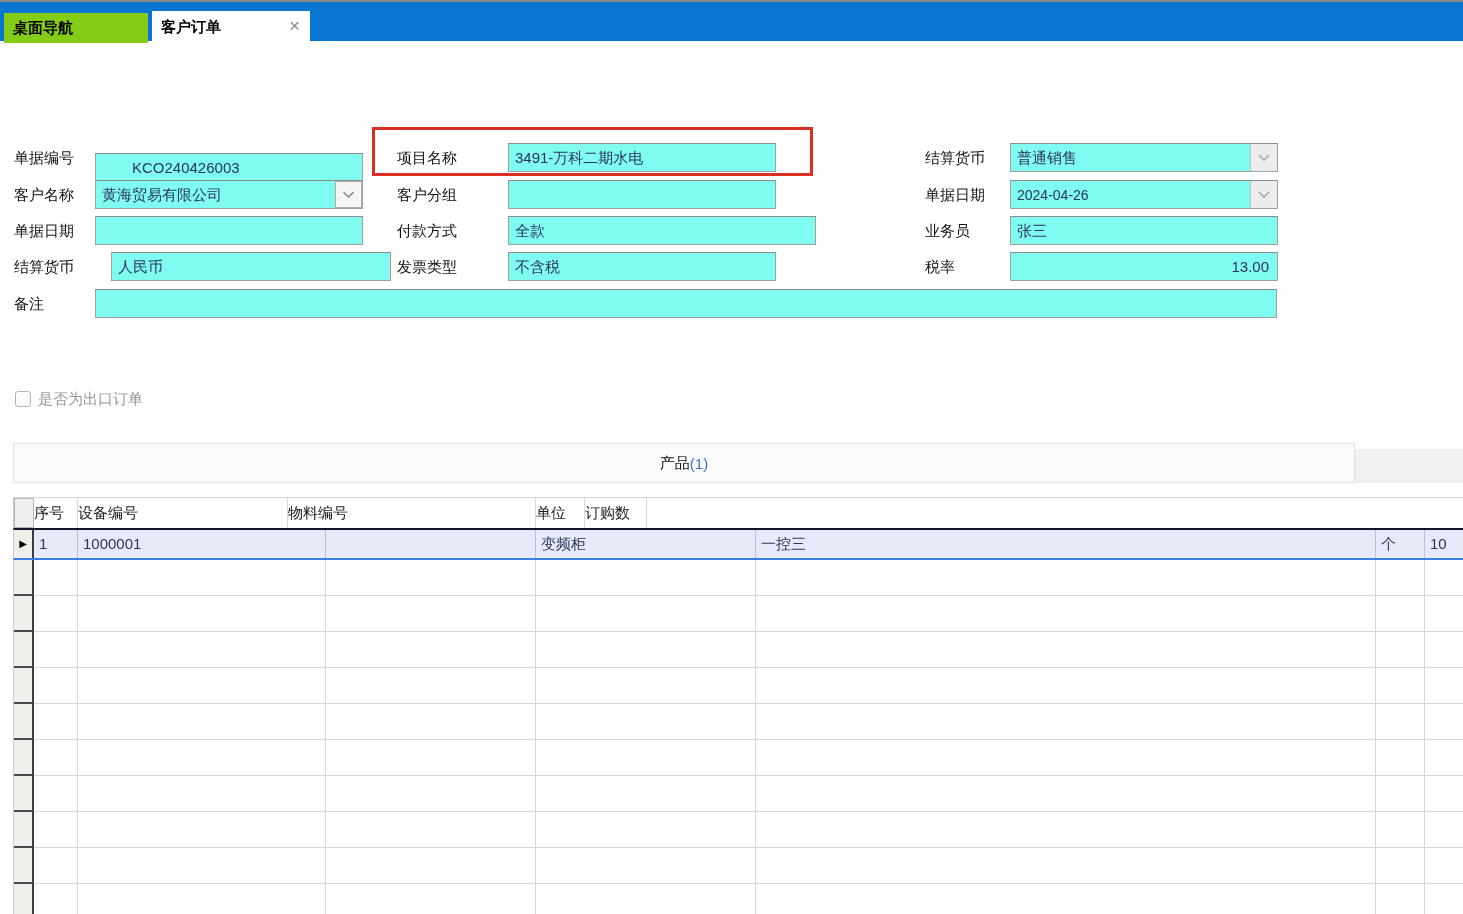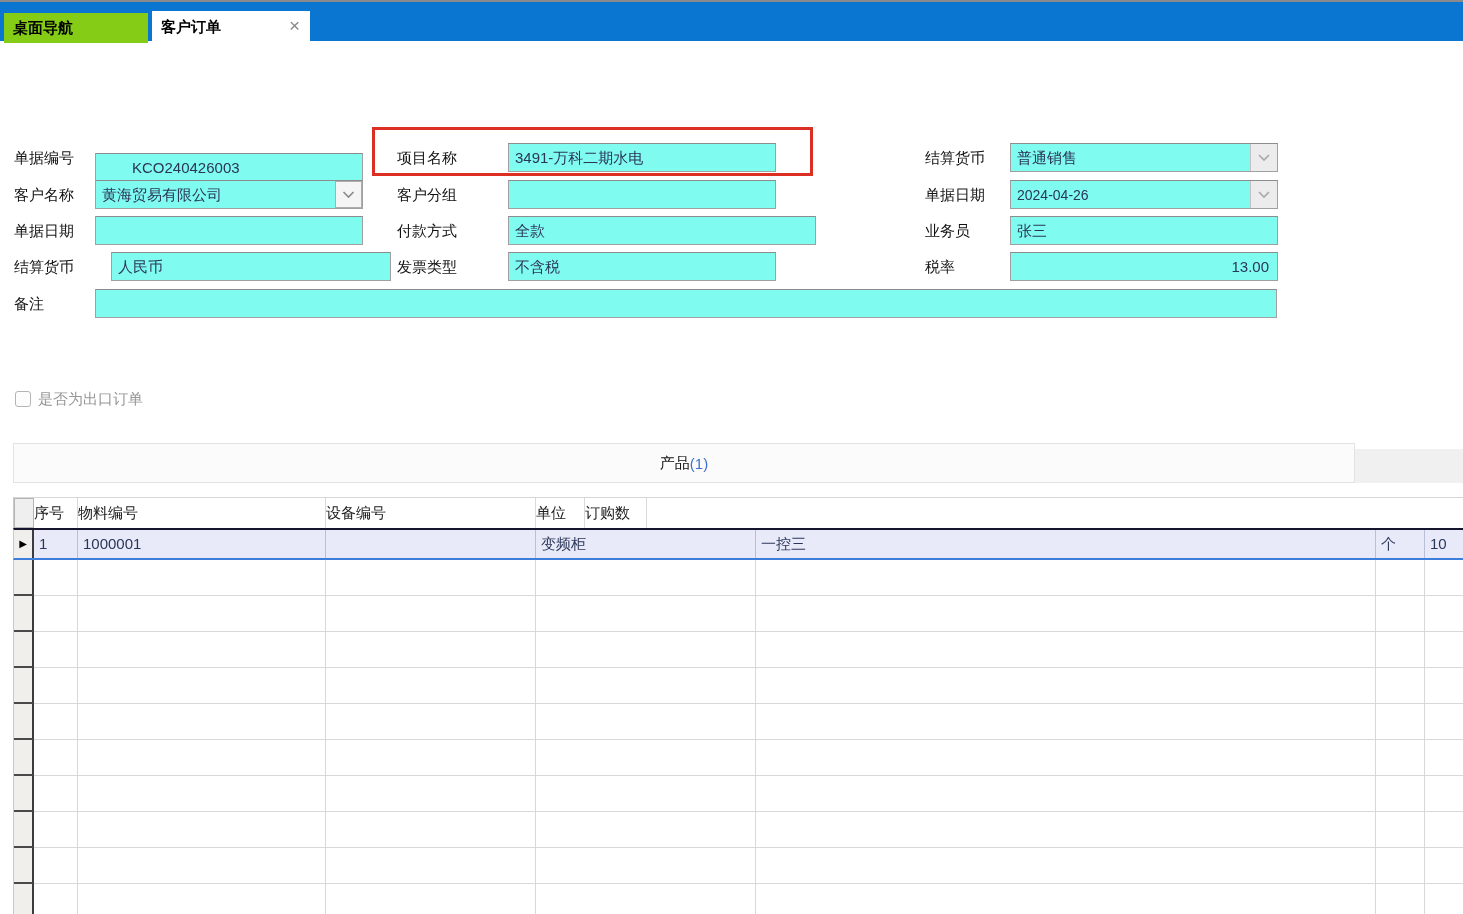--- a/index.html
+++ b/index.html
@@ -137,22 +137,22 @@
 <div class="group-band">
   <span>产品</span>
     <span class="group-count">(1)</span>
 </div>
 <div class="grey-block"></div>
 
 <div class="grid">
   <div class="grow g-header">
     <div class="h-gutter"></div>
   <div class="hcell" style="width: 44px;">序号</div>
+      <div class="hcell" style="width: 210px;">设备编号</div>
       <div class="hcell" style="width: 248px;">物料编号</div>
-      <div class="hcell" style="width: 210px;">设备编号</div>
       <div class="hcell" style="width: 49px;">单位</div>
       <div class="hcell" style="width: 62px;">订购数</div>
     </div>
   <div class="grow g-datarow">
     <div class="d-gutter">
       <span class="marker">▶</span>
     </div>
   <div class="dcell" style="width: 44px;">1</div>
       <div class="dcell" style="width: 248px;">1000001</div>
       <div class="dcell" style="width: 210px;"></div>

